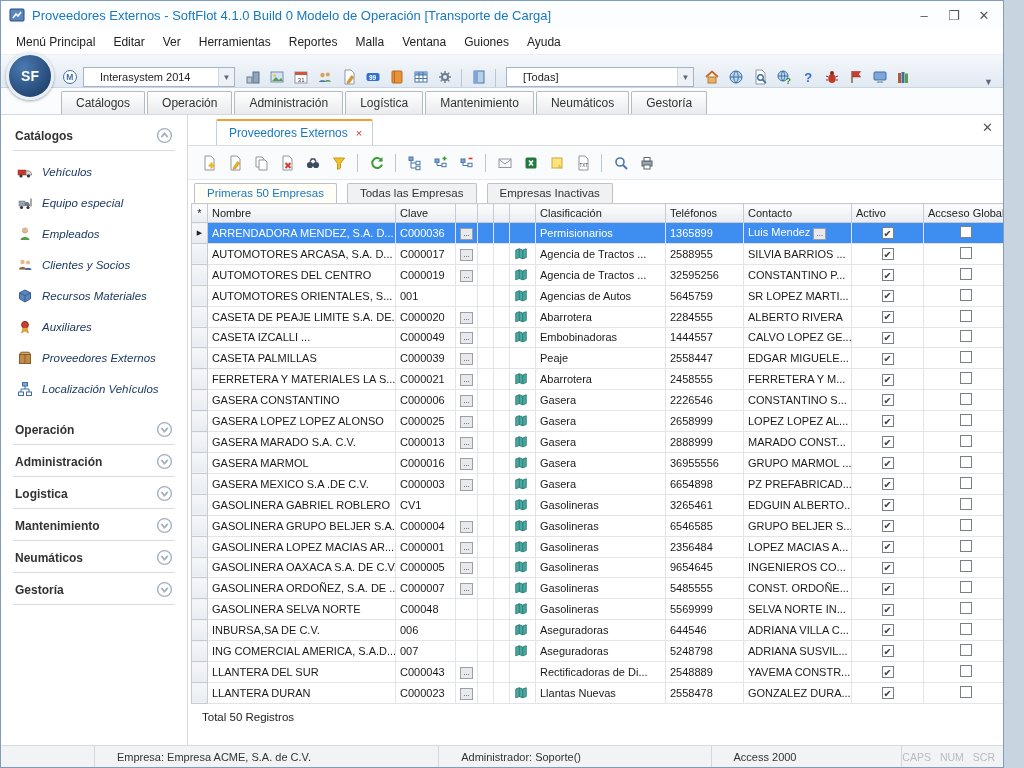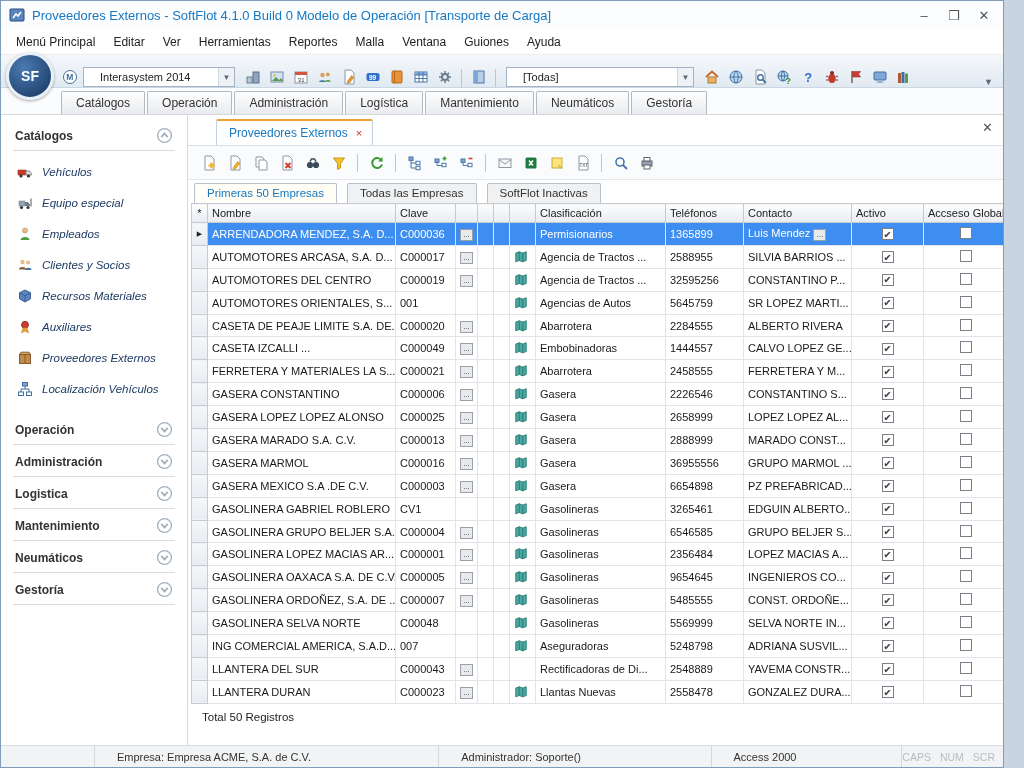--- a/index.html
+++ b/index.html
@@ -501,21 +501,21 @@
               <rect x="3" y="6" width="10" height="5" fill="#9aa4b0" stroke="#5d6670"></rect>
               <rect x="5" y="2.5" width="6" height="3.5" fill="#fff" stroke="#5d6670"></rect>
               <rect x="5" y="10" width="6" height="4" fill="#fff" stroke="#5d6670"></rect>
             </svg>
           </span>
         </div>
 
       <div class="subtabs">
           <span class="subtab active">Primeras 50 Empresas</span>
           <span class="subtab">Todas las Empresas</span>
-          <span class="subtab">SoftFlot Inactivas</span>
+          <span class="subtab">Empresas Inactivas</span>
         </div>
 
       <div class="gridwrap">
         <table class="grid">
           <colgroup id="grid-cols">
               <col style="width: 16px;">
               <col style="width: 188px;">
               <col style="width: 60px;">
               <col style="width: 22px;">
               <col style="width: 16px;">
@@ -648,20 +648,34 @@
                   </svg>
                 </td>
                 <td>Embobinadoras</td>
                 <td>1444557</td>
                 <td>CALVO LOPEZ GE...</td>
                 <td class="center"><span class="cb">✔</span></td>
                 <td class="center"><span class="cb"></span></td>
               </tr>
               <tr>
                 <td class="ind"></td>
+                <td>CASETA PALMILLAS</td>
+                <td>C000039</td>
+                <td class="center"><span class="dots">...</span></td>
+                <td></td>
+                <td></td>
+                <td class="center"></td>
+                <td>Peaje</td>
+                <td>2558447</td>
+                <td>EDGAR MIGUELE...</td>
+                <td class="center"><span class="cb">✔</span></td>
+                <td class="center"><span class="cb"></span></td>
+              </tr>
+              <tr>
+                <td class="ind"></td>
                 <td>FERRETERA Y MATERIALES LA S...</td>
                 <td>C000021</td>
                 <td class="center"><span class="dots">...</span></td>
                 <td></td>
                 <td></td>
                 <td class="center">
                   <svg class="icon" width="14" height="14" viewBox="0 0 16 16">
                     <path d="M2 3.5l4-1.5 4 1.5 4-1.5v10l-4 1.5-4-1.5-4 1.5z" fill="#4aa8a0" stroke="#2a7a72"></path>
                     <path d="M6 2v10.2M10 3.5v10.2" stroke="#2a7a72"></path>
                   </svg>
@@ -871,20 +885,39 @@
                 <td></td>
                 <td class="center">
                   <svg class="icon" width="14" height="14" viewBox="0 0 16 16">
                     <path d="M2 3.5l4-1.5 4 1.5 4-1.5v10l-4 1.5-4-1.5-4 1.5z" fill="#4aa8a0" stroke="#2a7a72"></path>
                     <path d="M6 2v10.2M10 3.5v10.2" stroke="#2a7a72"></path>
                   </svg>
                 </td>
                 <td>Gasolineras</td>
                 <td>5569999</td>
                 <td>SELVA NORTE IN...</td>
+                <td class="center"><span class="cb">✔</span></td>
+                <td class="center"><span class="cb"></span></td>
+              </tr>
+              <tr>
+                <td class="ind"></td>
+                <td>INBURSA,SA DE C.V.</td>
+                <td>006</td>
+                <td class="center"></td>
+                <td></td>
+                <td></td>
+                <td class="center">
+                  <svg class="icon" width="14" height="14" viewBox="0 0 16 16">
+                    <path d="M2 3.5l4-1.5 4 1.5 4-1.5v10l-4 1.5-4-1.5-4 1.5z" fill="#4aa8a0" stroke="#2a7a72"></path>
+                    <path d="M6 2v10.2M10 3.5v10.2" stroke="#2a7a72"></path>
+                  </svg>
+                </td>
+                <td>Aseguradoras</td>
+                <td>644546</td>
+                <td>ADRIANA VILLA C...</td>
                 <td class="center"><span class="cb">✔</span></td>
                 <td class="center"><span class="cb"></span></td>
               </tr>
               <tr>
                 <td class="ind"></td>
                 <td>ING COMERCIAL AMERICA, S.A.D...</td>
                 <td>007</td>
                 <td class="center"></td>
                 <td></td>
                 <td></td>

